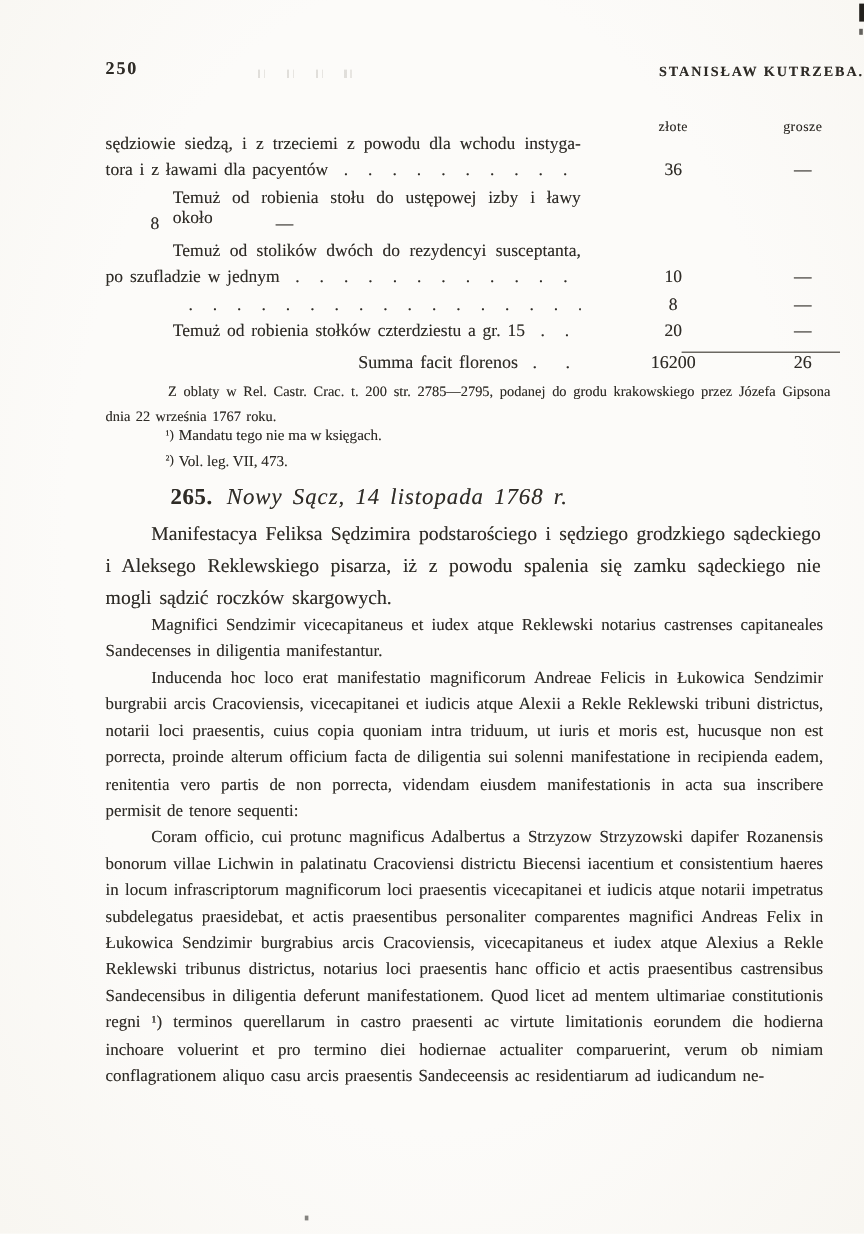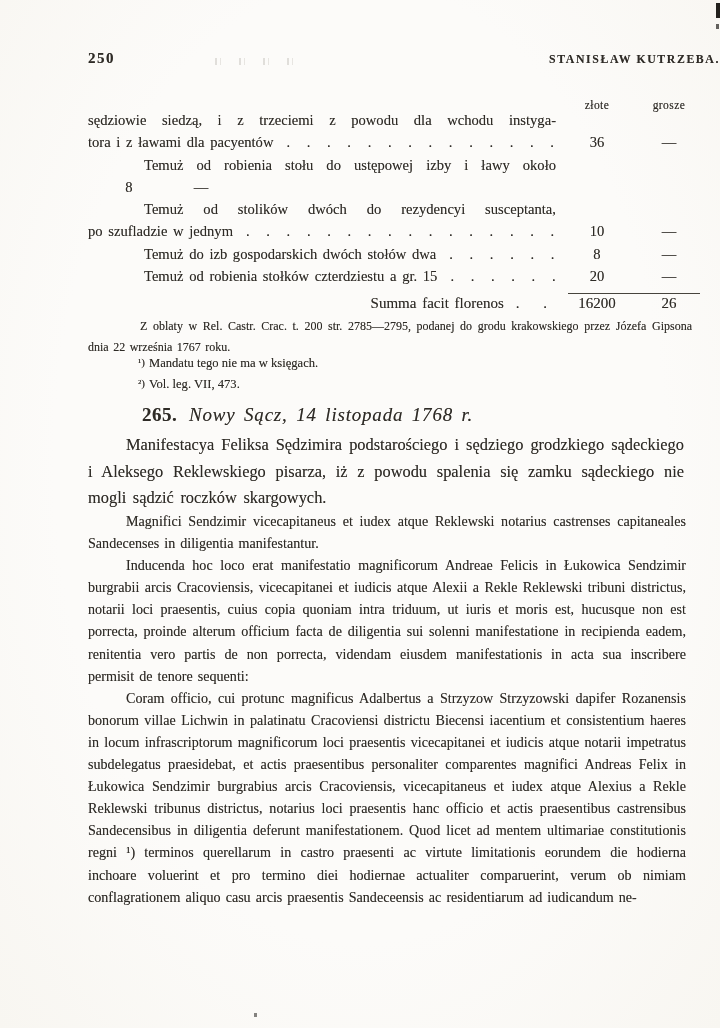--- a/index.html
+++ b/index.html
@@ -16,21 +16,21 @@
 
   
   .pageno { position:absolute; top:50px; left:88px; font-size:15px; font-weight:bold; letter-spacing:1.5px; }
   .rtitle { position:absolute; top:52px; left:0; width:720px; text-align:right; text-indent:28px;
             font-size:11.8px; font-weight:bold; letter-spacing:1.6px; }
   .smudge { position:absolute; top:58px; left:206px; width:98px; height:7px; opacity:.28;
             background:repeating-linear-gradient(90deg, transparent 0 9px, #9a958c 9px 11px, transparent 11px 14px, #b3aea5 14px 15px, transparent 15px 24px); }
 
   
   .account { position:absolute; top:88px; left:88px; width:612px; }
-  .row { display:flex; align-items:baseline; height:22.3px; font-size:14.6px; word-spacing:2px; }
+  .row { display:flex; align-items:baseline; height:22.3px; font-size:14.6px; word-spacing:2px;gap:36px; }
   .row.head { height:24px; align-items:flex-end; }
   .desc { flex:1; display:flex; align-items:baseline; min-width:0; }
   .ind .desc { padding-left:56px; }
   .desc.j .t { width:100%; text-align:justify; text-align-last:justify; }
   .dots { flex:1; overflow:hidden; white-space:nowrap; }
   .dots::before { content:". . . . . . . . . . . . . . . . . . . . . . . . . . . . . . . . ."; word-spacing:13px; padding-left:13px; }
   .col { width:82px; text-align:center; flex:none; }
   .col.gr { width:62px; }
   .row.head .col { font-size:11.6px; letter-spacing:.4px; }
   .hrule { margin:3px 0 1px 480px; width:132px; height:0; border-top:1.6px solid #47443d; }
@@ -113,21 +113,20 @@
     <div class="row">
       <span class="desc">
           <span class="t">po szufladzie w jednym</span>
           <span class="dots"></span>
         </span>
       <span class="col zl">10</span>
       <span class="col gr">—</span>
     </div>
     <div class="row ind">
       <span class="desc">
-          <span class="t">Temuż do izb gospodarskich dwóch stołów dwa</span>
           <span class="dots"></span>
         </span>
       <span class="col zl">8</span>
       <span class="col gr">—</span>
     </div>
     <div class="row ind">
       <span class="desc">
           <span class="t">Temuż od robienia stołków czterdziestu a gr. 15</span>
           <span class="dots"></span>
         </span>

